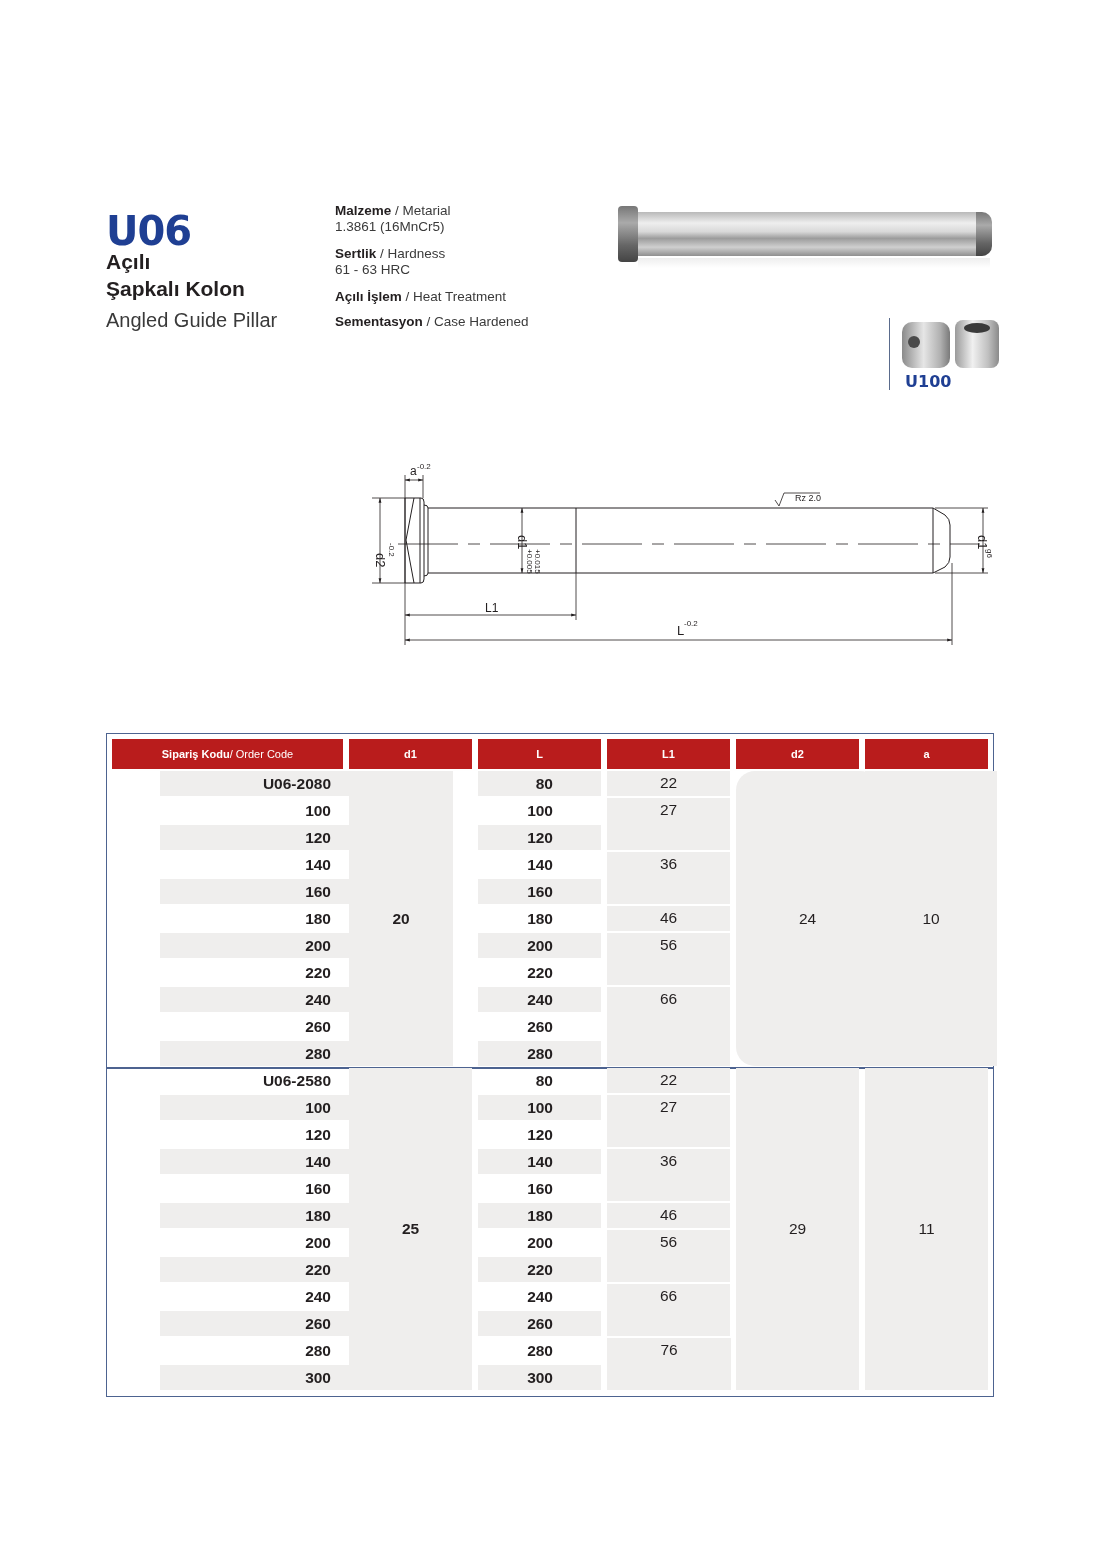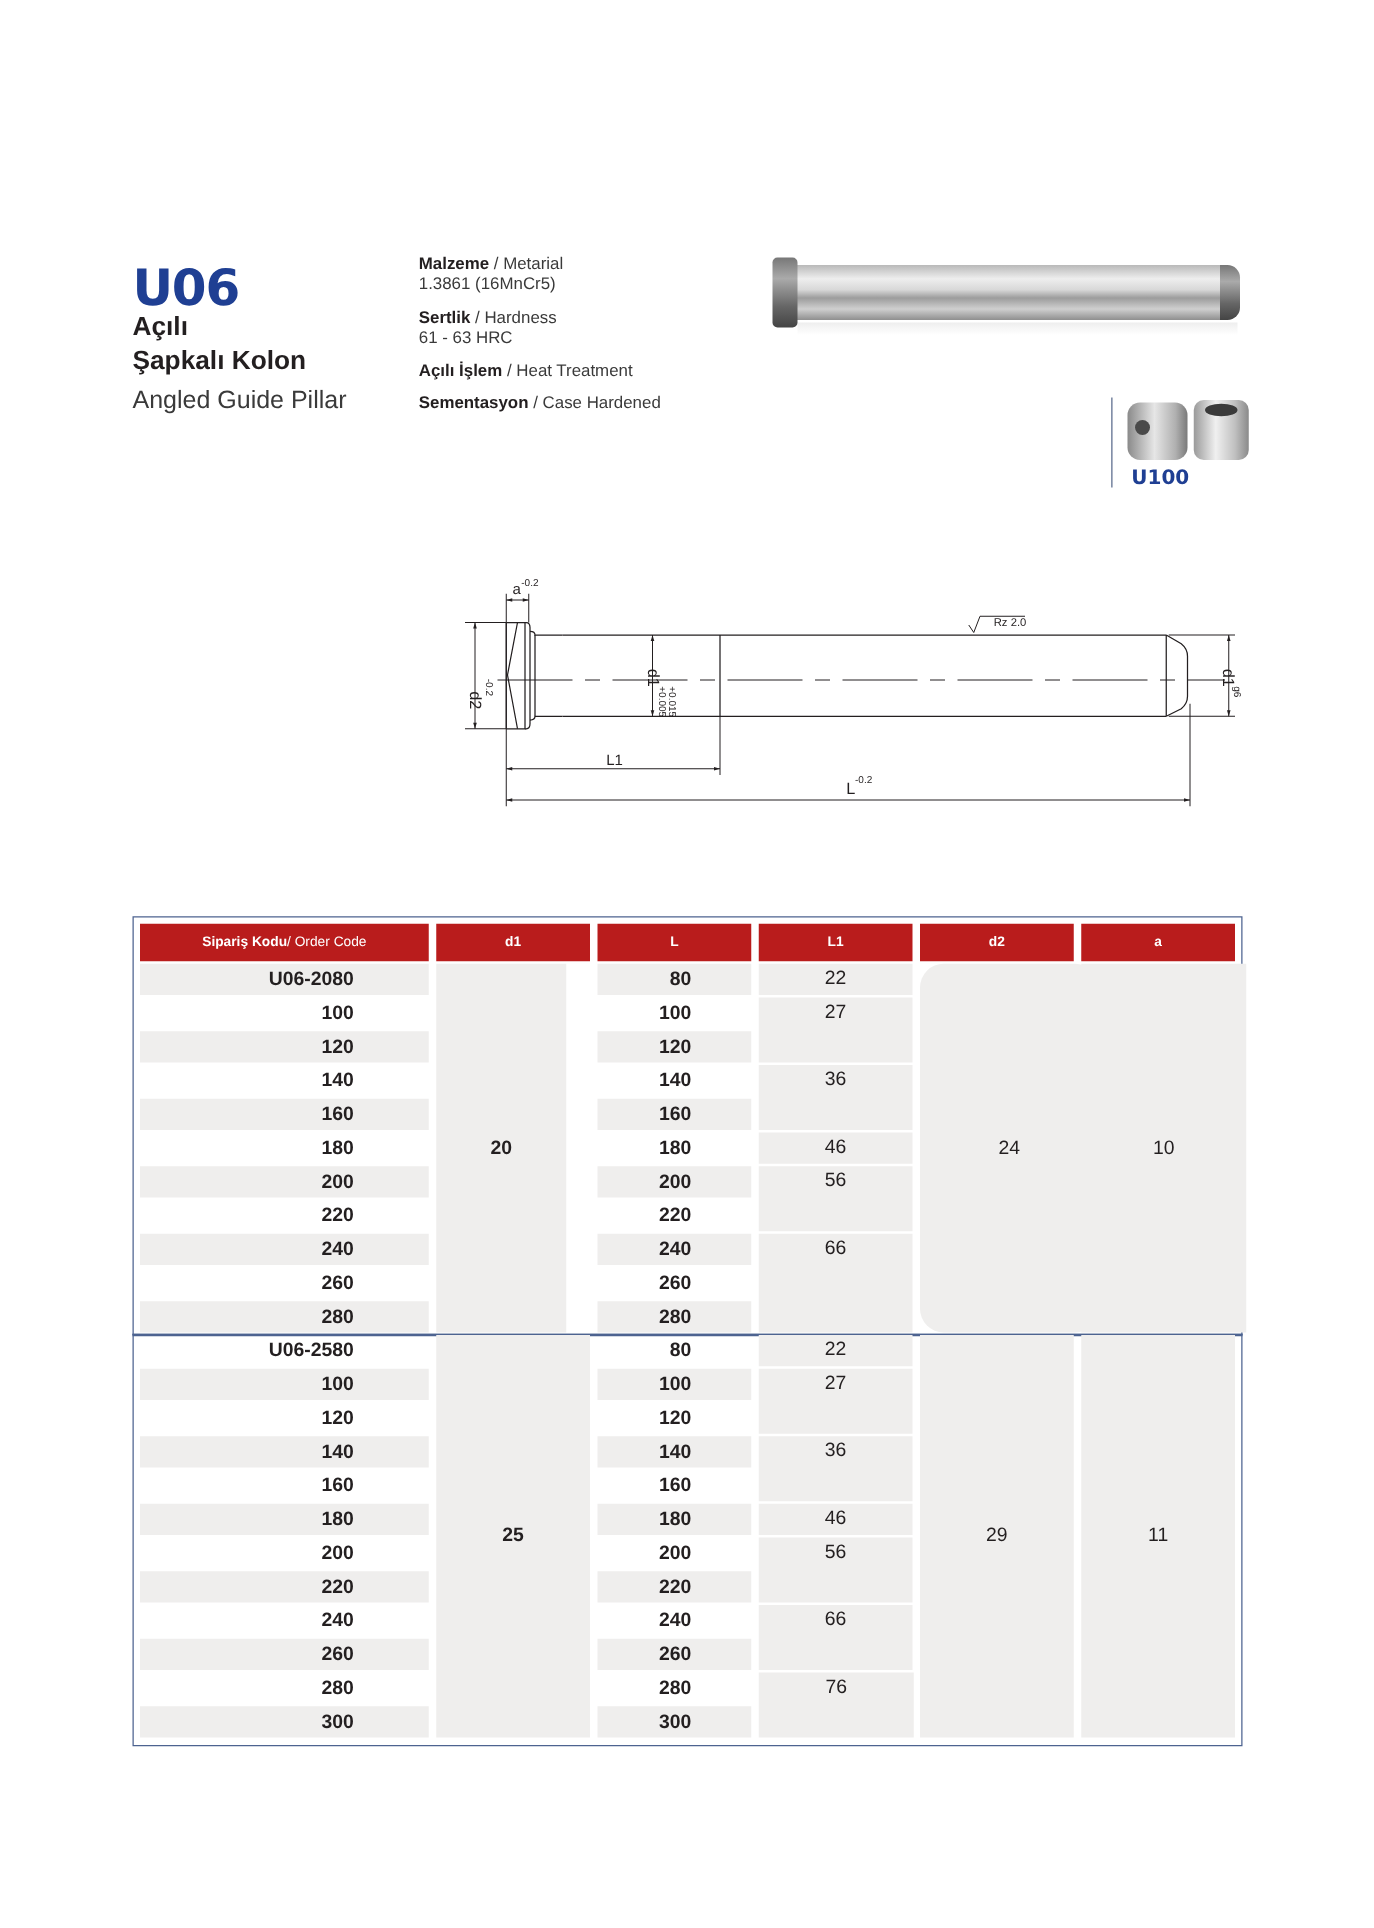--- a/index.html
+++ b/index.html
@@ -38,21 +38,21 @@
     .table-frame { position: absolute; left: 106px; top: 733px; width: 888px; height: 664px; border: 1.5px solid #4d6390; }
     .group-divider { position: absolute; left: 106px; top: 1067px; width: 888px; height: 2px; background: #4d6390; border-top: 1px solid #4d6390; }
     .th { position: absolute; top: 739px; height: 30px; background: #b91c1c; color: #ffffff; font-weight: bold; font-size: 11px; display: flex; align-items: center; justify-content: center; }
     .th .light { font-weight: normal; }
     .cell { position: absolute; display: flex; justify-content: center; font-size: 15.5px; height: 25px; align-items: center; }
     .cell.bg { background: #efeeed; }
     .cell.bold { font-weight: bold; }
     .cell.top { align-items: flex-start; padding-top: 3px; }
     .merged { position: absolute; background: #efeeed; display: flex; align-items: center; justify-content: center; font-size: 15.5px; }
     .merged.bold { font-weight: bold; }
-    .code-cell { justify-content: flex-end; padding-right: 60px; }
+    .code-cell { justify-content: flex-end; padding-right: 60px; margin-left: 48px; }
     .L-cell { justify-content: flex-end; padding-right: 48px; }
   </style>
 </head>
 <body>
 
 <div class="code-title">U06</div>
 <div class="name-tr1">Açılı</div>
 <div class="name-tr2">Şapkalı Kolon</div>
 <div class="name-en">Angled Guide Pillar</div>
 

